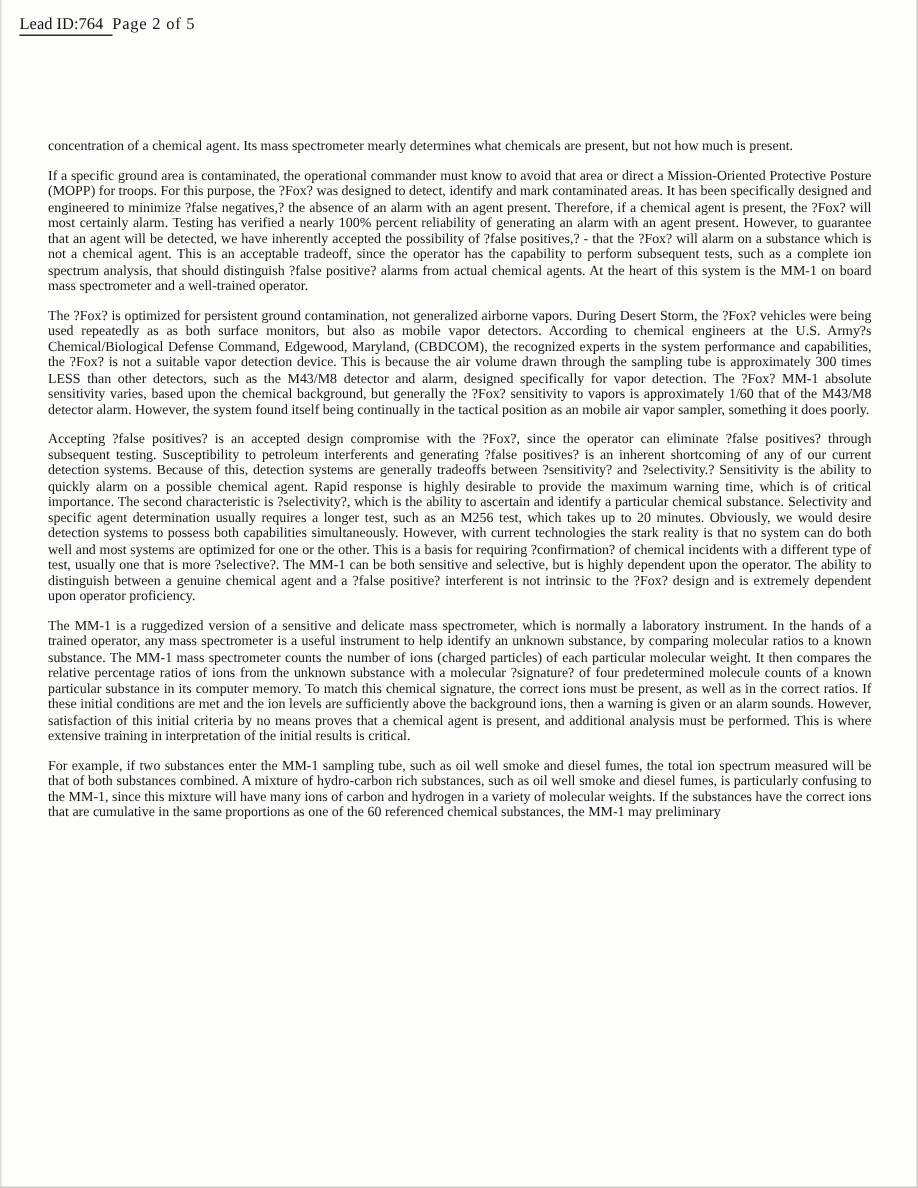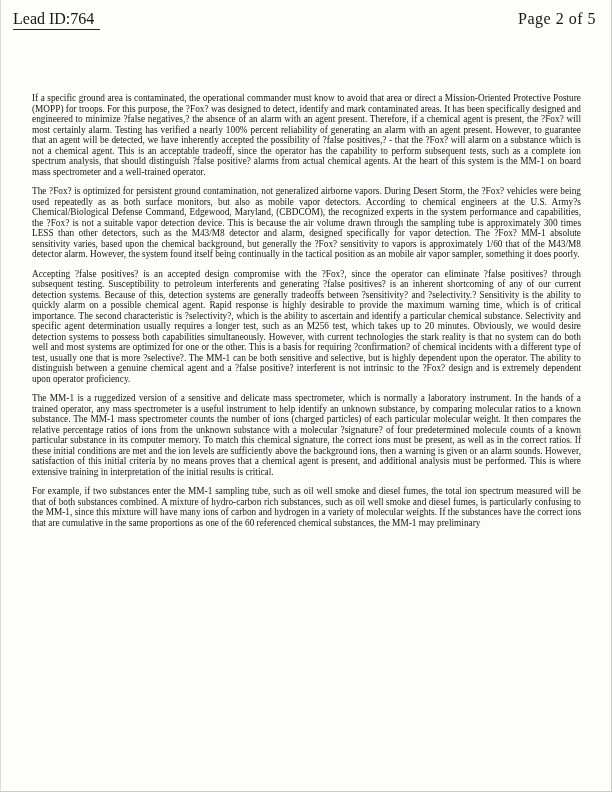--- a/index.html
+++ b/index.html
@@ -17,23 +17,22 @@
     font-family: "Liberation Serif", serif;
     color: #161616;
     box-shadow: inset -1px -1px 0 #c9c9c6, inset 1px 0 0 #dcdcda;
   }
   .page-header {
     position: absolute;
     top: 10px;
     left: 13px;
     right: 16px;
     display: flex;
-    justify-content: space-between;
     align-items: flex-start;
-    font-size: 16px;
+    font-size: 11px;
   }
   .lead-id {
     border-bottom: 1px solid #2a2a2a;
     padding-bottom: 1px;
     padding-right: 6px;
   }
   .page-num {
     letter-spacing: 0.5px;
   }
   .body-text {
@@ -53,20 +52,21 @@
 <body>
 
 <div class="page">
 
   <div class="page-header">
     <span class="lead-id">Lead ID:764</span>
     <span class="page-num">Page 2 of 5</span>
   </div>
 
   <div class="body-text">
+    <p>concentration of a chemical agent.  Its mass spectrometer mearly determines what chemicals are present, but not how much is present.</p>
     <p>If a specific ground area is contaminated, the operational commander must know to avoid that area or direct a Mission-Oriented Protective Posture (MOPP) for troops.  For this purpose, the ?Fox? was designed to detect, identify and mark contaminated areas.  It has been specifically designed and engineered to minimize ?false negatives,? the absence of an alarm with an agent present.  Therefore, if a chemical agent is present, the ?Fox? will most certainly alarm.  Testing has verified a nearly 100% percent reliability of generating an alarm with an agent present.  However, to guarantee that an agent will be detected, we have inherently accepted the possibility of ?false positives,?  -  that the ?Fox? will alarm on a substance which is not a chemical agent.  This is an acceptable tradeoff, since the operator has the capability to perform subsequent tests, such as a complete ion spectrum analysis, that should distinguish ?false positive? alarms from actual chemical agents.  At the heart of this system is the MM-1 on board mass spectrometer and a well-trained operator.</p>
     <p>The ?Fox? is optimized for persistent ground contamination, not generalized airborne vapors.  During Desert Storm, the ?Fox? vehicles were being used repeatedly as as both surface monitors, but also as mobile vapor detectors.  According to chemical engineers at the U.S. Army?s Chemical/Biological Defense Command, Edgewood, Maryland, (CBDCOM), the recognized experts in the system performance and capabilities, the ?Fox? is not a suitable vapor detection device.  This is because the air volume drawn through the sampling tube is approximately 300 times LESS than other detectors, such as the M43/M8 detector and alarm, designed specifically for vapor detection.  The ?Fox? MM-1 absolute sensitivity varies, based upon the chemical background,  but generally the ?Fox? sensitivity to vapors is approximately 1/60 that of the M43/M8 detector alarm.  However, the system found itself being continually in the tactical position as an mobile air vapor sampler, something it does poorly.</p>
     <p>Accepting ?false positives? is an accepted design compromise with the ?Fox?, since the operator can eliminate ?false positives? through subsequent testing.  Susceptibility to petroleum interferents and generating ?false positives? is an inherent shortcoming of any of our current detection systems.  Because of this, detection systems are generally tradeoffs  between ?sensitivity? and ?selectivity.?  Sensitivity is the ability to quickly alarm on a possible chemical agent.  Rapid response is highly desirable to provide the maximum warning time, which is of critical importance.  The second characteristic is ?selectivity?, which is the ability to ascertain and identify a particular chemical substance.  Selectivity and specific agent determination usually requires a longer test, such as an M256 test, which takes up to 20 minutes.  Obviously, we would desire detection systems to possess both capabilities simultaneously.  However, with current technologies the stark reality is that no system can do both well and most systems are optimized for one or the other.  This is a basis for requiring ?confirmation? of chemical incidents with a different type of test, usually one that is more ?selective?.  The MM-1 can be both sensitive and selective, but is highly dependent upon the operator.  The ability to distinguish between a genuine chemical agent and a ?false positive? interferent is not intrinsic to the ?Fox? design and is extremely dependent upon operator proficiency.</p>
     <p>The MM-1 is a ruggedized version of a sensitive and delicate mass spectrometer, which is normally a laboratory instrument.  In the hands of a trained operator, any mass spectrometer is a useful instrument to help identify an unknown substance, by comparing molecular ratios to a known substance.  The MM-1 mass spectrometer counts the number of ions (charged particles) of  each particular molecular weight.  It then compares the relative percentage ratios of ions from the unknown substance with a molecular ?signature? of four predetermined molecule counts of a known particular substance in its computer memory.  To match this chemical signature, the correct ions must be present, as well as in the correct ratios.  If these initial conditions are met and the ion levels are sufficiently above the background ions, then a warning is given or an alarm sounds.  However, satisfaction of this initial criteria by no means proves that a chemical agent is present, and additional analysis must be performed.  This is where extensive training in interpretation of the initial results is critical.</p>
     <p>For example, if two substances enter the MM-1 sampling tube, such as oil well smoke and diesel fumes, the total ion spectrum measured will be that of both substances combined.  A mixture of hydro-carbon rich substances, such as oil well smoke and diesel fumes, is particularly confusing to the MM-1, since this mixture will have many ions of carbon and hydrogen in a variety of molecular weights.  If the substances have the correct ions that are cumulative in the same proportions as one of the 60 referenced chemical substances, the MM-1 may preliminary</p>
   </div>
 
 </div>
 
 </body></html>

